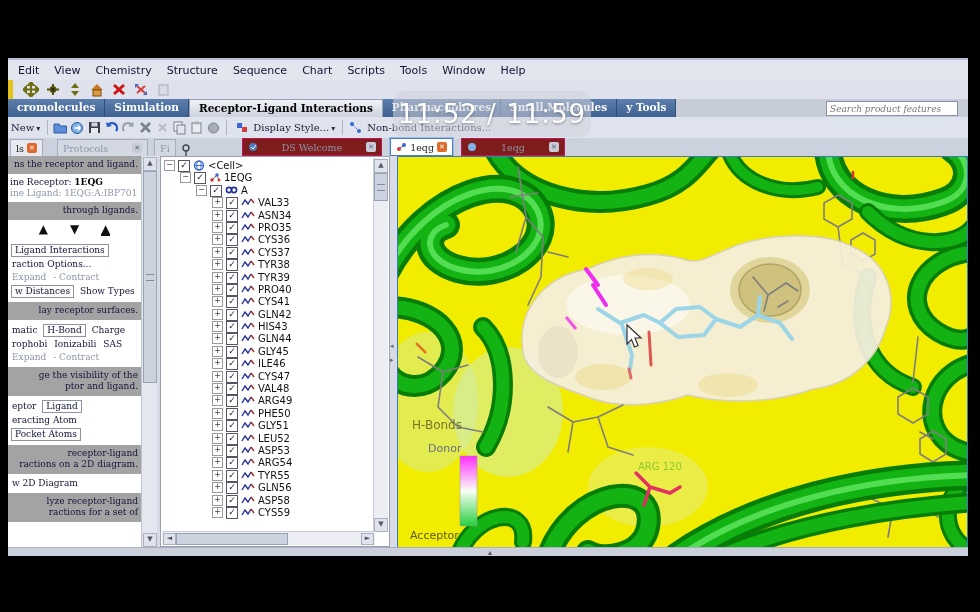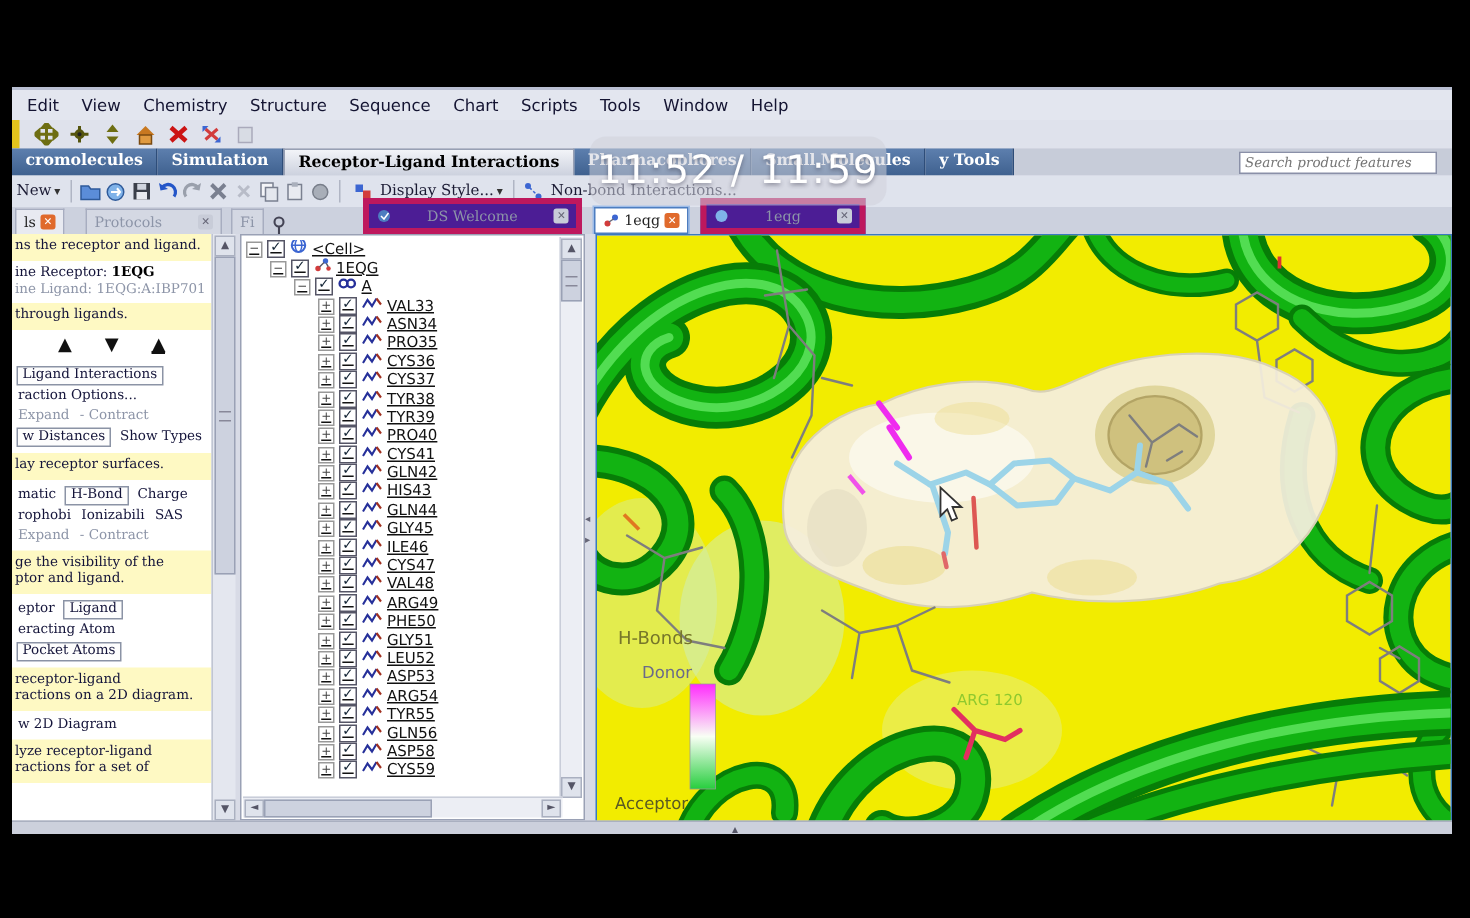--- a/index.html
+++ b/index.html
@@ -37,49 +37,49 @@
 
   
   .ptabs{position:absolute;left:0;top:78px;width:100%;height:18px;background:#ccd1de;display:flex;align-items:flex-end;
          font-family:"DejaVu Serif",serif;font-size:9.5px;color:#222;}
   .ptab{display:flex;align-items:center;gap:3px;background:#e8eaf1;border:1px solid #a7adc0;border-bottom:none;
         padding:1px 5px;height:14px;cursor:pointer;white-space:nowrap;}
   .ptab.dim{background:#d4d8e3;}
   .xbadge{width:10px;height:10px;background:#e06a2c;border-radius:2px;color:#fff;font-size:7px;line-height:10px;
           text-align:center;display:inline-block;}
   .xbadge.gray{background:#c8ccd8;color:#667;}
-  .doctab{display:flex;align-items:center;gap:3px;border:4px solid #be185d;background:#4c1d95;padding:1px 5px;height:14px;
+  .doctab{display:flex;align-items:center;gap:3px;border:1px solid #be185d;background:#7f1d1d;padding:1px 5px;height:14px;
           margin-left:8px;cursor:pointer;white-space:nowrap;}
   .doctab.active{background:#fff;border:1px solid #4d7dc0;box-shadow:0 0 0 1px #9dbce8;}
   .pin{width:8px;height:12px;display:inline-block;}
 
   
   .toolspanel{position:absolute;left:0;top:96px;width:133px;height:391px;background:#fff;overflow:hidden;
               font-family:"DejaVu Serif",serif;font-size:9px;line-height:11px;color:#14143a;}
-  .sec-blue{background:#fef9c3;padding:3px 3px 4px 2px;}
+  .sec-blue{background:#a3a3a3;padding:3px 3px 4px 2px;text-align:right;}
   .sec-white{background:#fff;padding:3px 2px;}
   .pbtn{display:inline-block;border:1px solid #8b93a5;background:#fdfdfd;padding:0 3px;margin:1px 1px;cursor:pointer;}
   .plink{display:inline-block;padding:1px 2px;cursor:pointer;}
   .dim{color:#8d95a8;gap:24px;}
   .bold{font-weight:bold;color:#000;}
   .arrowrow{display:flex;gap:22px;justify-content:center;padding:4px 0;font-size:12px;color:#111;}
   .arr{cursor:pointer;}
   .arr.base{border-bottom:2px solid #111;line-height:10px;}
 
   
   .lscroll{position:absolute;left:133px;top:96px;width:15px;height:391px;background:#e4e7ef;border-left:1px solid #c0c5d2;}
   .sarrow{position:absolute;left:1px;width:12px;height:12px;background:#dfe3ec;border:1px solid #aab0c0;
           font-size:7px;line-height:11px;text-align:center;color:#556;cursor:pointer;}
   .sthumb{position:absolute;left:1px;width:12px;background:#cdd2df;border:1px solid #9aa1b5;cursor:pointer;}
   .grip{position:absolute;left:2px;width:8px;height:5px;border-top:1px solid #889;border-bottom:1px solid #889;top:50%;margin-top:-3px;}
 
   
   .treepanel{position:absolute;left:152px;top:96px;width:230px;height:391px;background:#fff;border:1px solid #9aa1b5;
              box-sizing:border-box;overflow:hidden;font-size:10px;color:#111;}
-  .trow{display:flex;align-items:flex-end;height:12.4px;white-space:nowrap;cursor:default;text-decoration:underline;}
+  .trow{display:flex;align-items:flex-start;height:12.4px;white-space:nowrap;cursor:default;}
   .exp{width:9px;height:9px;border:1px solid #999;background:#fff;font-size:8px;line-height:7px;text-align:center;
        color:#444;margin-right:3px;flex:none;cursor:pointer;}
   .exp.plus::before{content:"+";}
   .exp.minus::before{content:"−";}
   .chk{width:10px;height:10px;border:1px solid #556;background:#fff;margin-right:3px;flex:none;
        font-size:9px;line-height:9px;text-align:center;color:#123;cursor:pointer;}
   .chk::before{content:"✓";}
   .ricon{flex:none;margin-right:3px;}
   .tlabel{cursor:pointer;}
 

